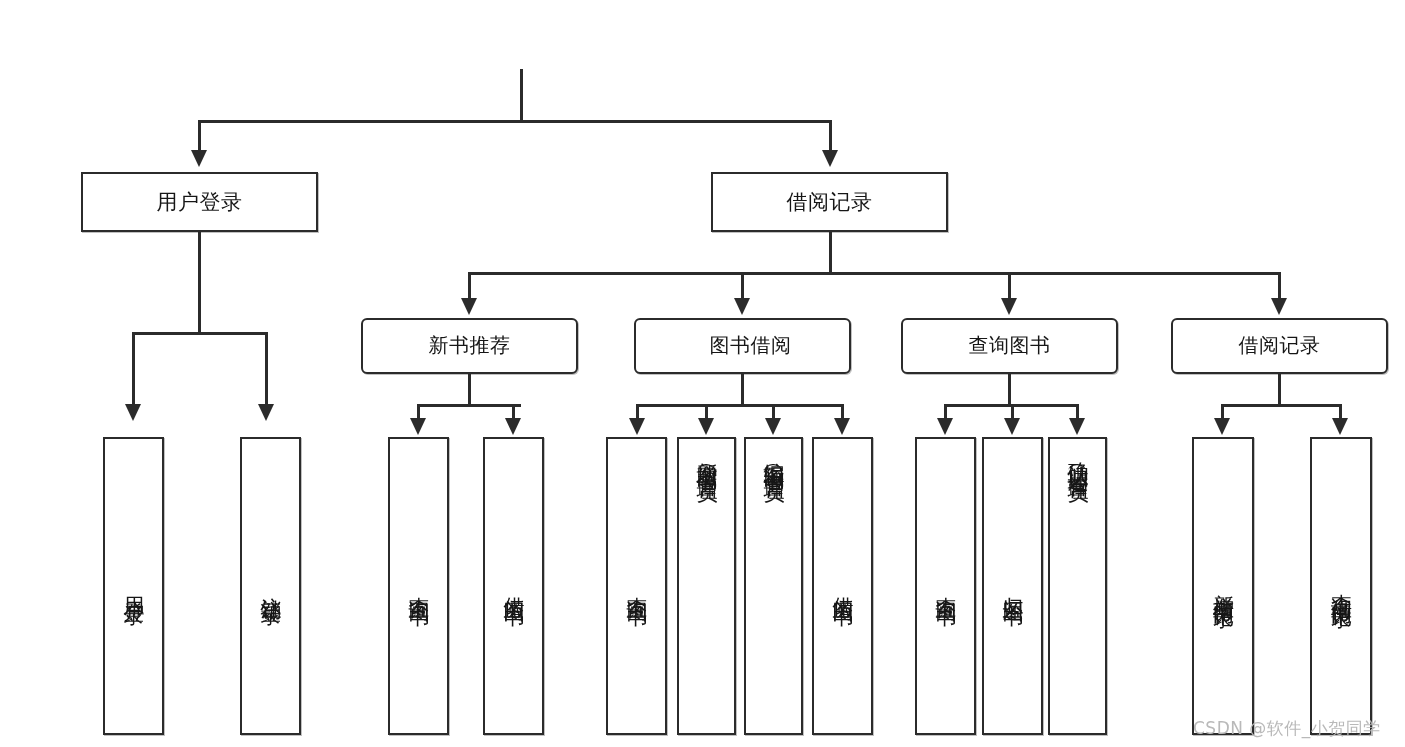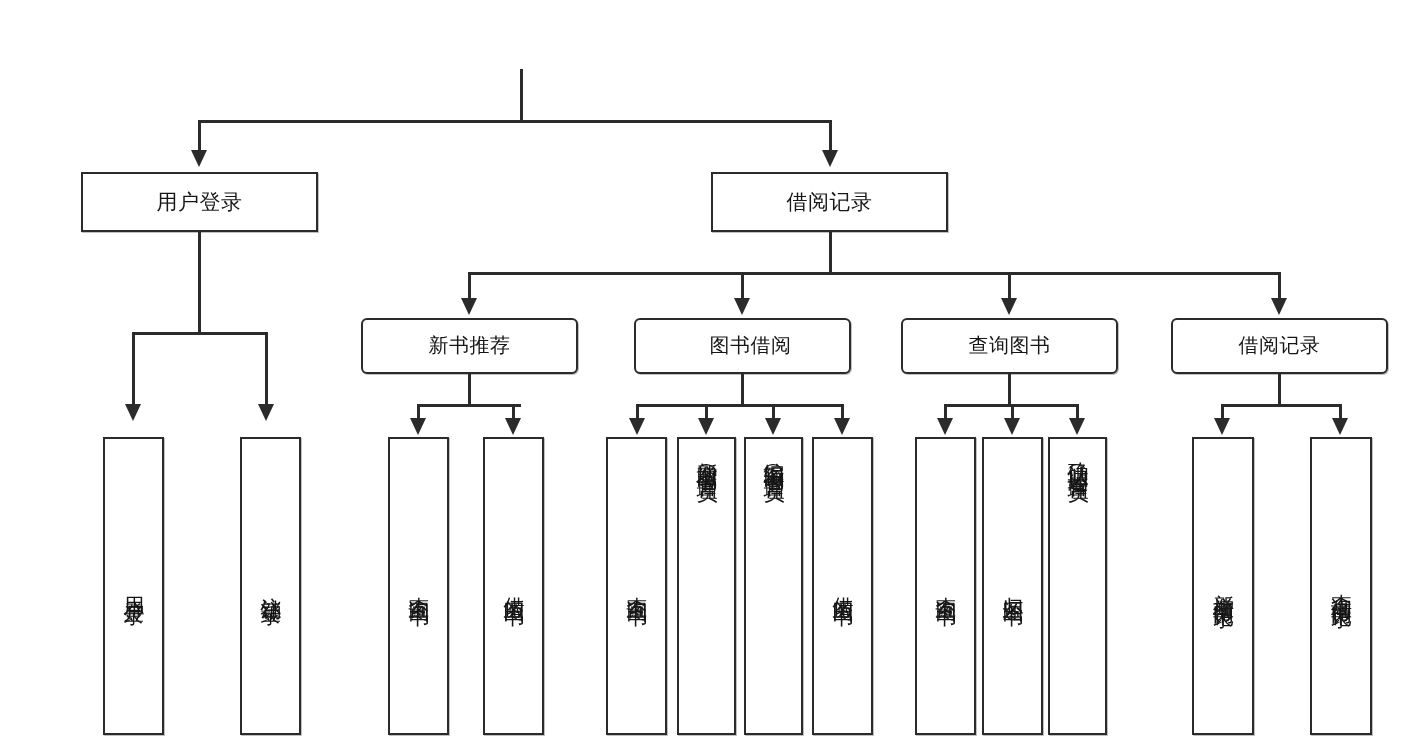--- a/index.html
+++ b/index.html
@@ -201,14 +201,15 @@
     <span class="vtext">确认归还（管理员）</span>
   </div>
 
   <div class="node leaf" style="left:1192px;top:437px;width:62px;height:298px;">
     <span class="vtext">新增借阅记录</span>
   </div>
   <div class="node leaf" style="left:1310px;top:437px;width:62px;height:298px;">
     <span class="vtext">查询借阅记录</span>
   </div>
 
+  <div id="watermark" style="left:1193px;top:717px;">CSDN @软件_小贺同学</div>
 
 </div>
 
 </body></html>

